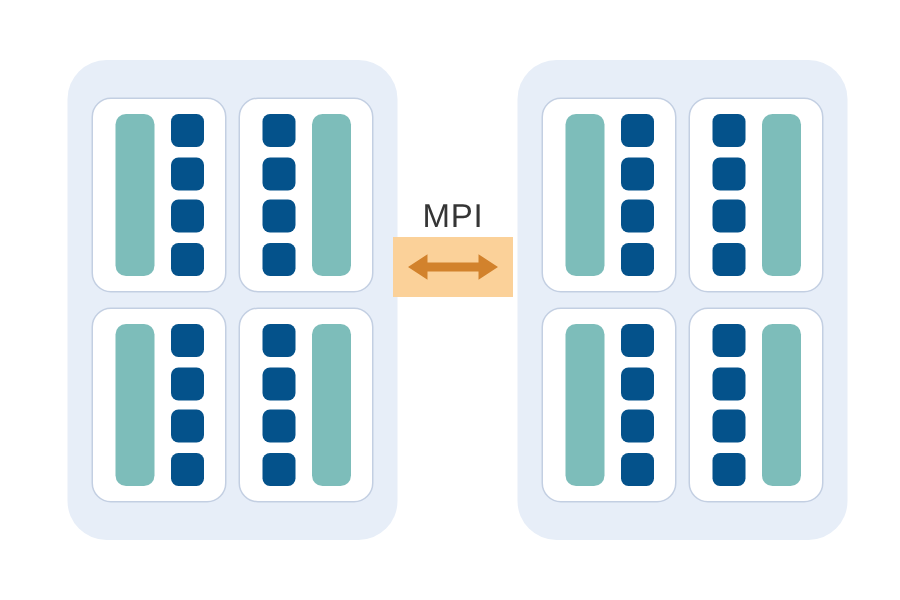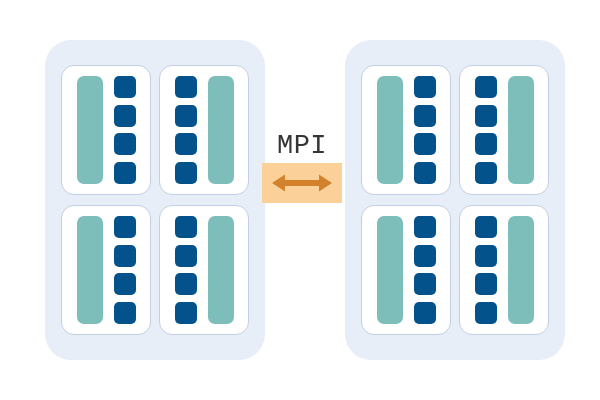--- a/index.html
+++ b/index.html
@@ -86,28 +86,27 @@
     position: absolute;
     left: 262px;
     top: 133px;
     width: 80px;
     height: 86px;
     display: flex;
     flex-direction: column;
     align-items: center;
   }
   #mpi-label {
-    font-size: 27px;
+    font-size: 22px;
     line-height: 1;
     color: #353535;
     letter-spacing: 0.5px;
     margin-bottom: 3px;
     white-space: nowrap;
     user-select: none;
-    font-family: Liberation Mono, monospace;
   }
   #mpi-arrow-box {
     width: 80px;
     height: 40px;
     background: #fbd199;
     display: flex;
     align-items: center;
     justify-content: center;
   }
   #mpi-arrow-box svg { display: block; }

